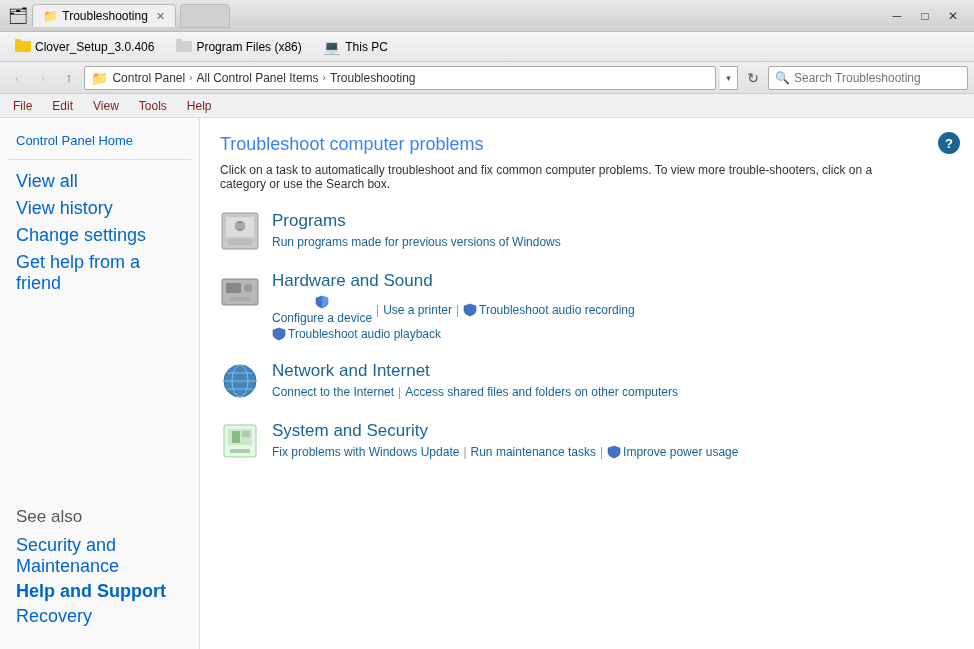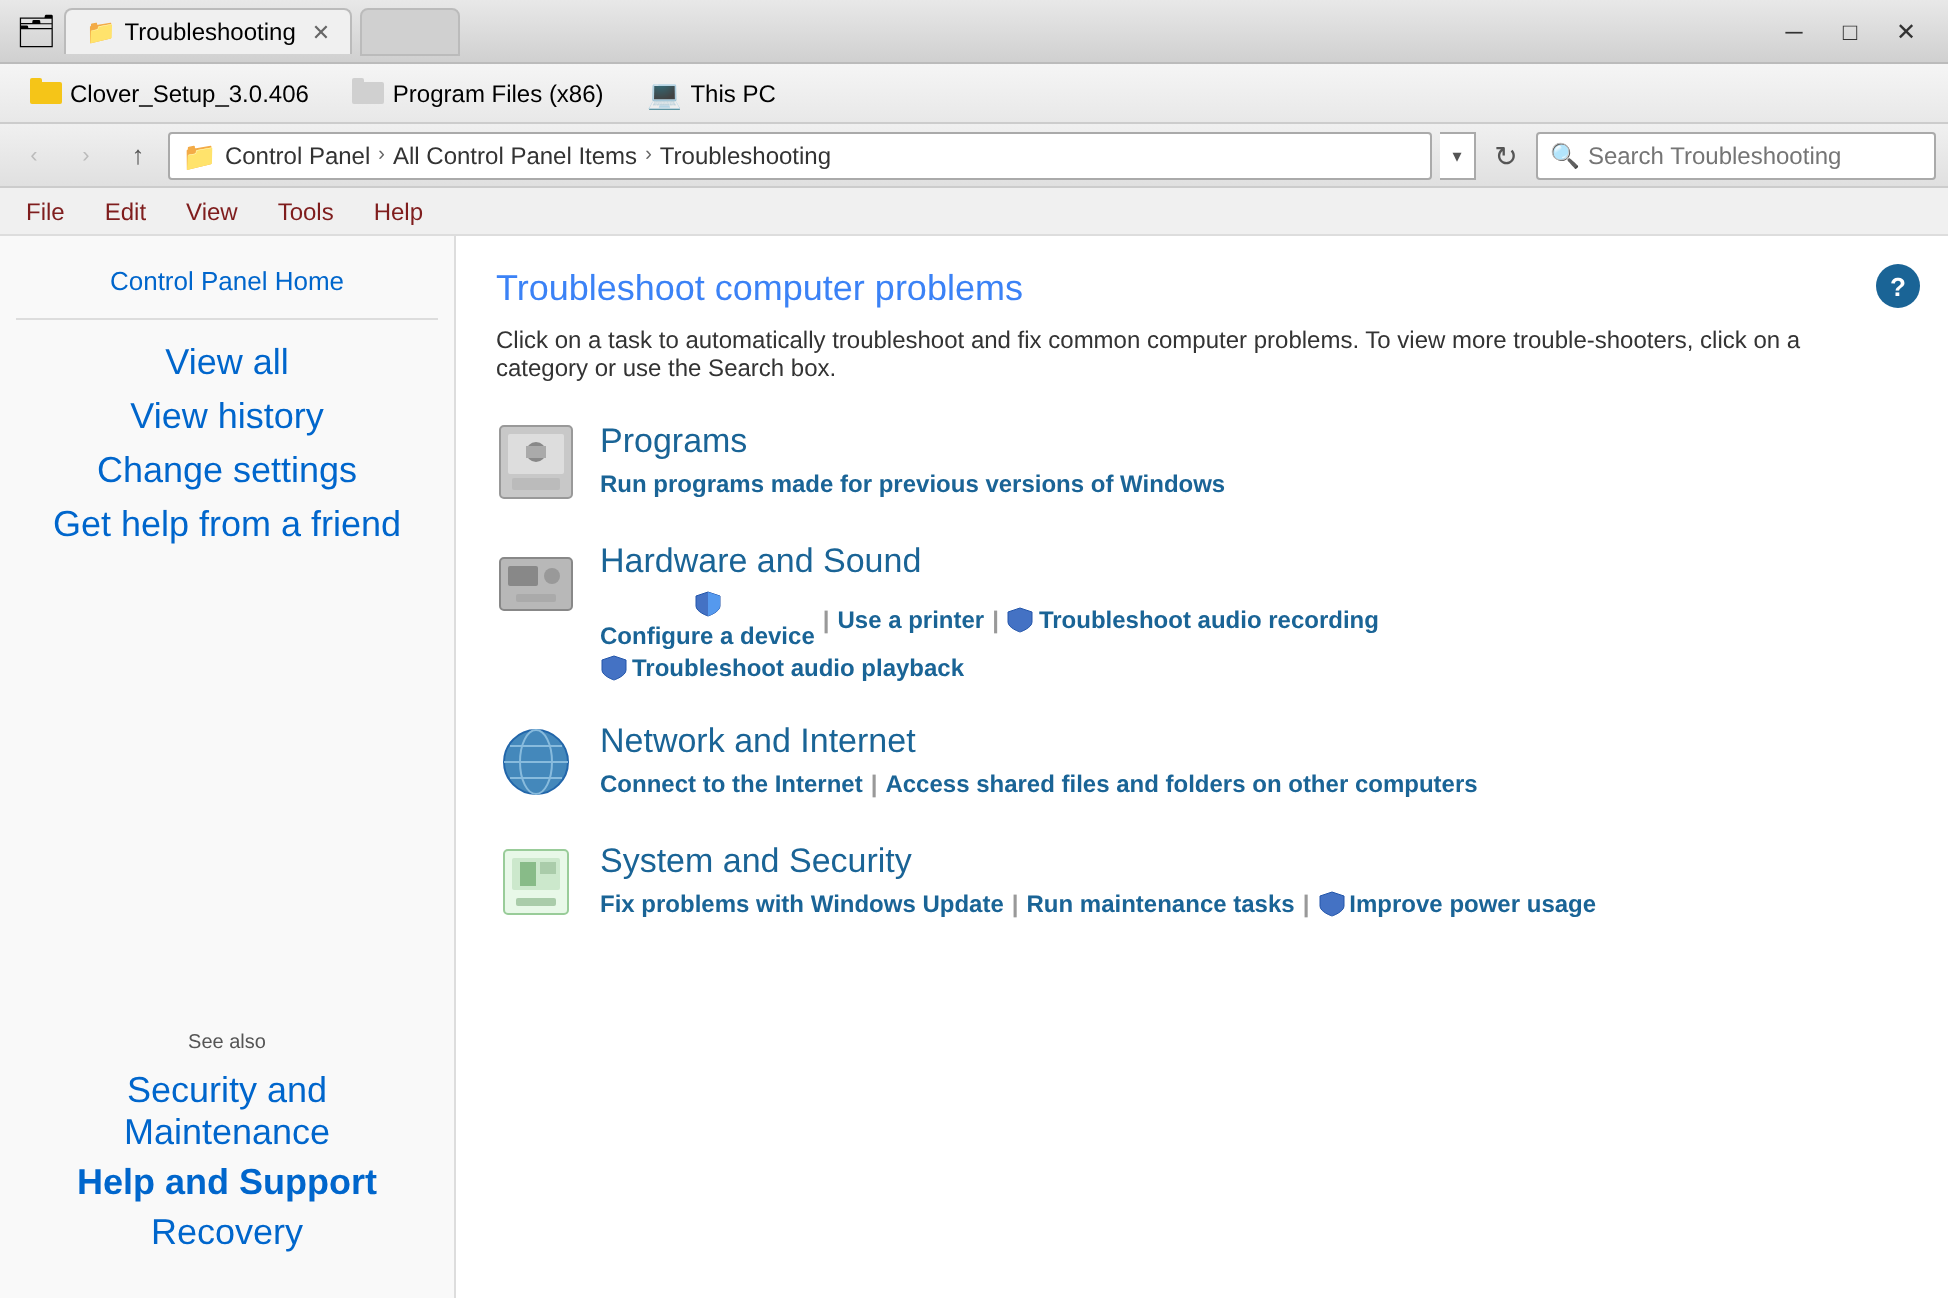--- a/index.html
+++ b/index.html
@@ -140,39 +140,38 @@
 
     
     .main-layout {
       display: flex;
       height: calc(649px - 32px - 30px - 32px - 24px);
       background: white;
     }
 
     
     .sidebar {
-      width: 228px;
+      width: 200px;
       background: #f9f9f9;
       border-right: 1px solid #ddd;
       padding: 12px 0;
       display: flex;
       flex-direction: column;
-      text-align: center;
     }
     .sidebar-link {
       padding: 3px 16px;
       color: #0066cc;
       cursor: pointer;
       font-size: 18px;
       text-decoration: none;
       display: block;
     }
     .sidebar-spacer { flex: 1; }
     .sidebar-see-also { padding: 8px 16px; }
-    .sidebar-see-also-title { font-size: 10px; color: #555; margin-bottom: 6px; }
+    .sidebar-see-also-title { font-size: 17px; color: #555; margin-bottom: 6px; }
 
     
     .content-area {
       flex: 1;
       padding: 16px 20px;
       overflow-y: auto;
       background: white;
       position: relative;
     }
     .page-title {
@@ -207,21 +206,20 @@
       cursor: pointer;
       font-weight: normal;
     }
     .category-links {
       display: flex;
       flex-wrap: wrap;
       align-items: center;
       gap: 4px;
       margin-top: 4px;
       font-size: 12px;
-      font-weight: bold;
     }
     .cat-link {
       color: #1a6496;
       cursor: pointer;
       display: flex; align-items: center; gap: 3px;
     }
     .separator { color: #999; }
 
     
     .help-circle {

